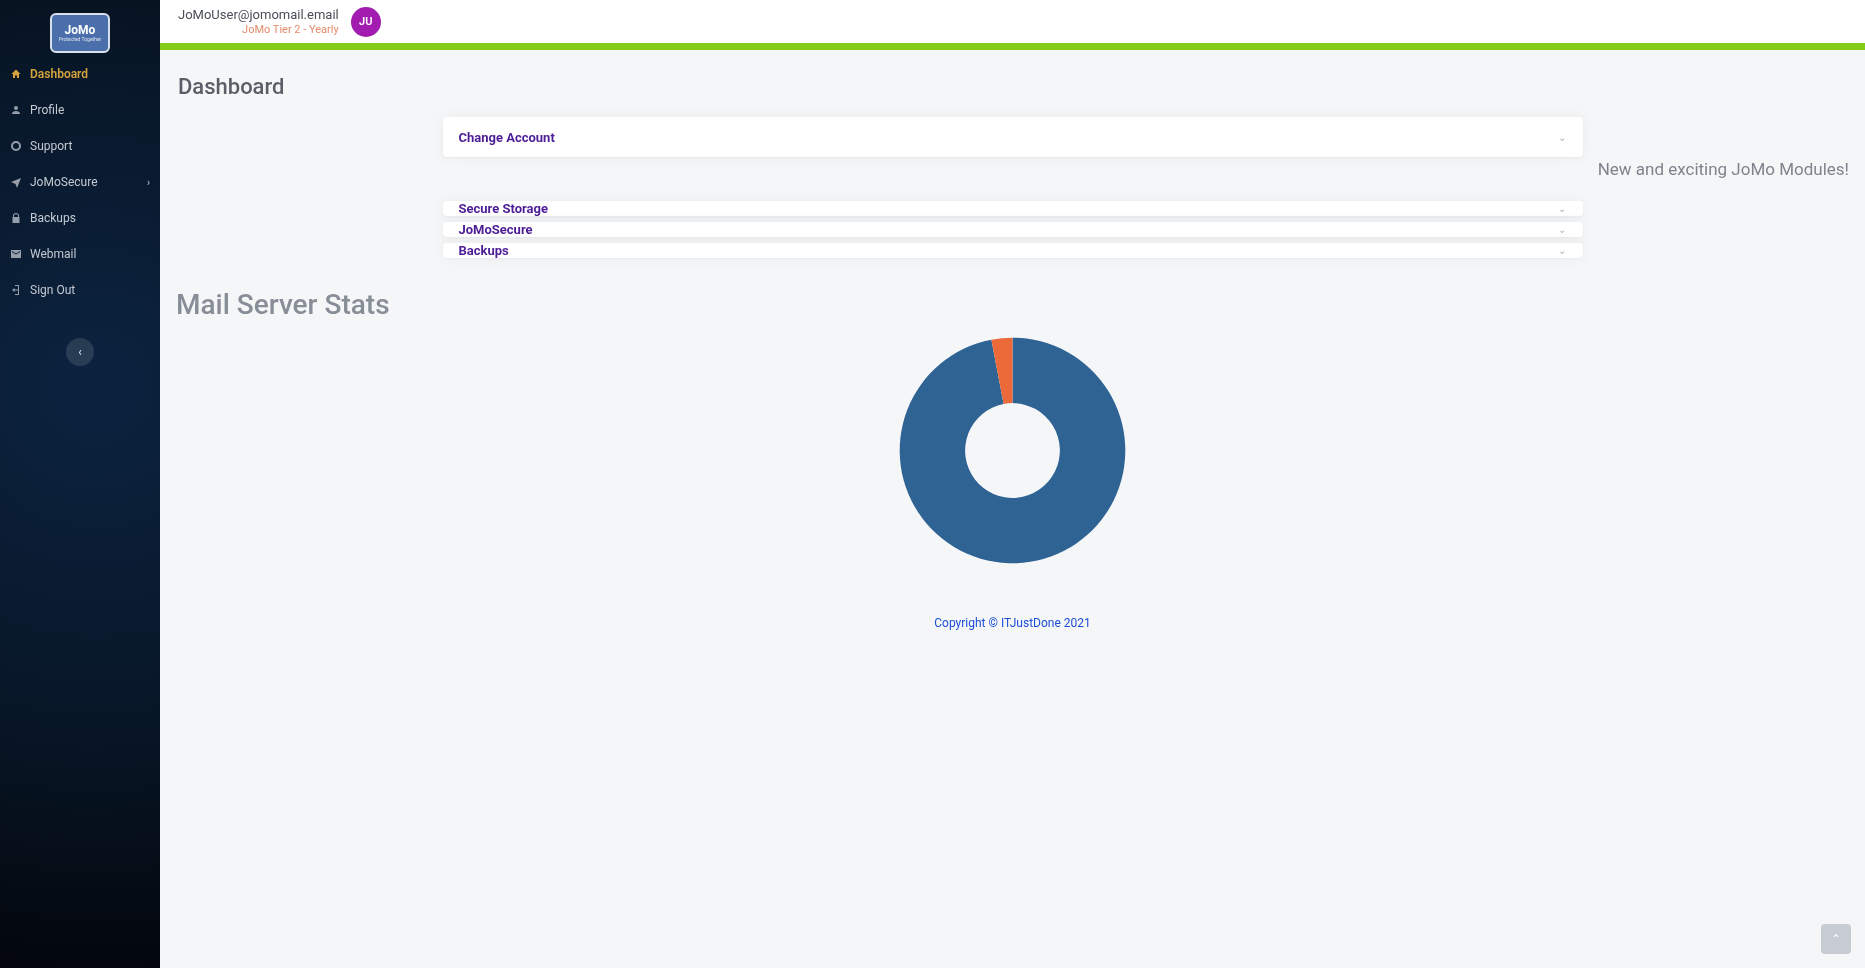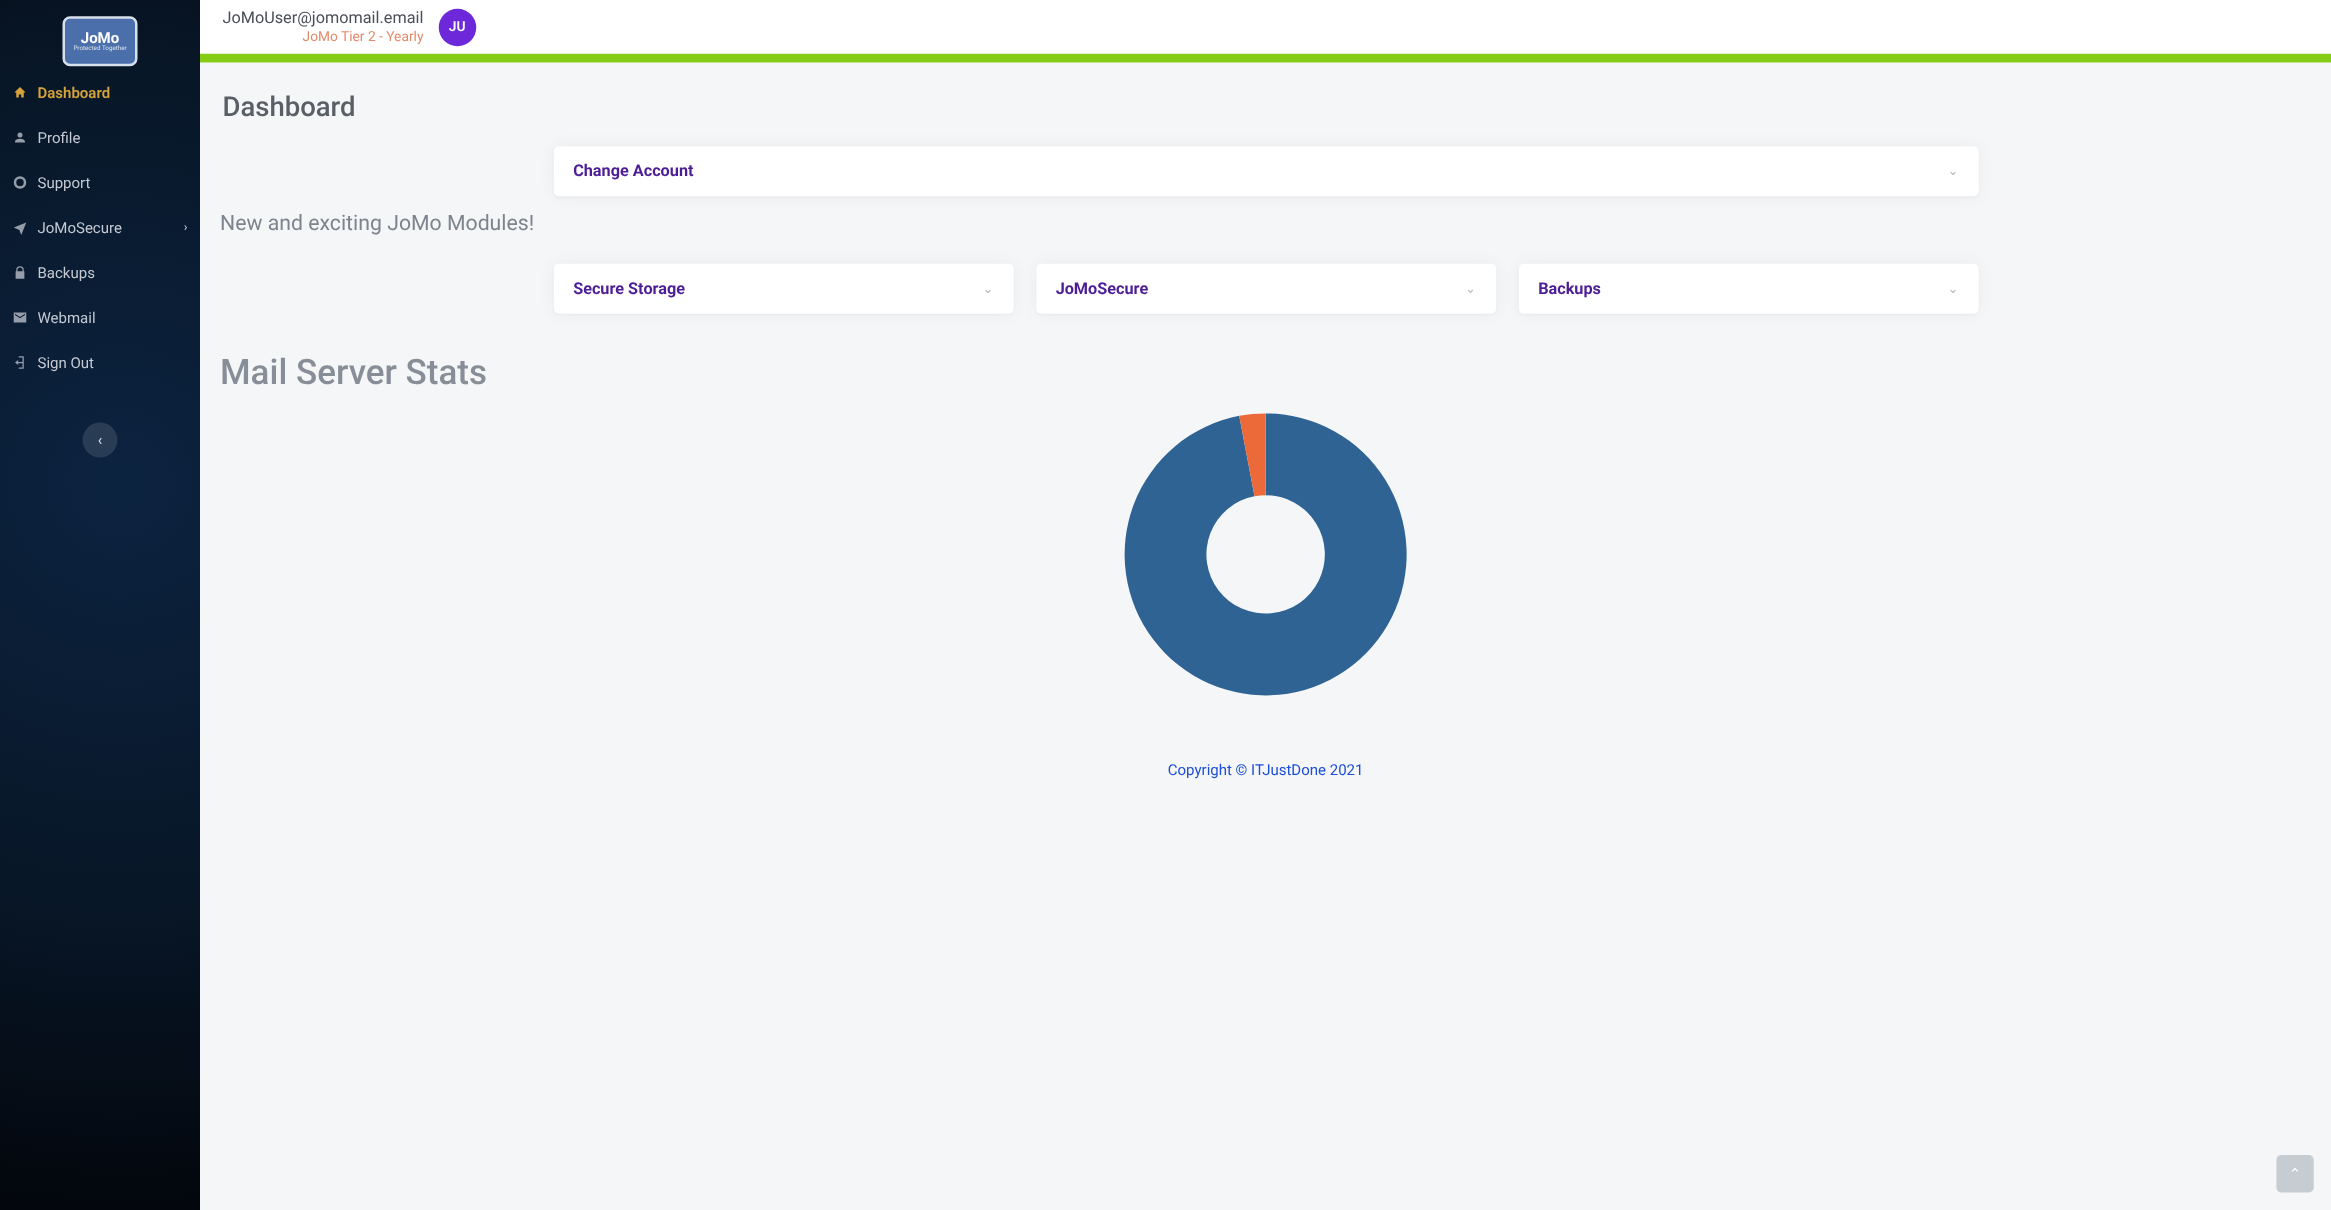--- a/index.html
+++ b/index.html
@@ -59,21 +59,21 @@
       border-bottom:7px solid #84cc16;
       display:flex; align-items:center; justify-content:flex-start;
       padding: 0 18px;
       gap:12px;
     }
     .user-block { text-align:right; line-height:1.25; }
     .user-email { font-size:13px; color:#4a4f57; }
     .user-plan  { font-size:11px; color:#e38a6a; }
     .avatar {
       width:30px; height:30px; border-radius:50%;
-      background:#6d28d9; color:#fff;
+      background:#a21caf; color:#fff;
       display:flex; align-items:center; justify-content:center;
       font-size:11px; font-weight:600;
     }
 
     .content { padding: 18px 16px 0 16px; }
     .page-title { font-size:22px; color:#5a5e66; font-weight:500; margin: 6px 0 18px 2px; }
 
     .row { display:flex; gap:18px; max-width:1140px; margin:0 auto; }
 
     .card {
@@ -94,23 +94,23 @@
     .dropdown-card {
       padding: 0 16px;
       height:40px;
       display:flex; align-items:center; justify-content:space-between;
       cursor:pointer;
     }
     .dropdown-card .dd-label { font-size:13px; font-weight:700; color:#4c1d95; }
     .dropdown-card .dd-chev  { font-size:10px; color:#aeb4bd; }
 
     .section-title    { text-align:center; font-size:30px; color:#888e97; font-weight:500; margin-top:42px; }
-    .section-subtitle { text-align:left; font-size:17px; color:#7e848d; margin-top:12px; }
-
-    .module-row { margin-top:22px; display:flex; gap:18px; max-width:1140px; margin-left:auto; margin-right:auto; }
+    .section-subtitle { text-align:right; font-size:17px; color:#7e848d; margin-top:2px; }
+
+    .module-row { margin-top:22px; display:flex; gap:6px; max-width:1140px; margin-left:auto; margin-right:auto;flex-direction:column; }
 
     .stats-title { text-align:left; font-size:28px; color:#888e97; font-weight:500; margin-top:30px; }
     .donut-wrap { display:flex; justify-content:center; padding:12px 0 20px 0; }
     svg.donut { width:235px; height:235px; }
 
     .footer { text-align:center; font-size:12px; color:#1d4ed8; padding:28px 0 18px 0; }
 
     .scrolltop {
       position:fixed; right:14px; bottom:14px;
       width:30px; height:30px; border-radius:4px;

